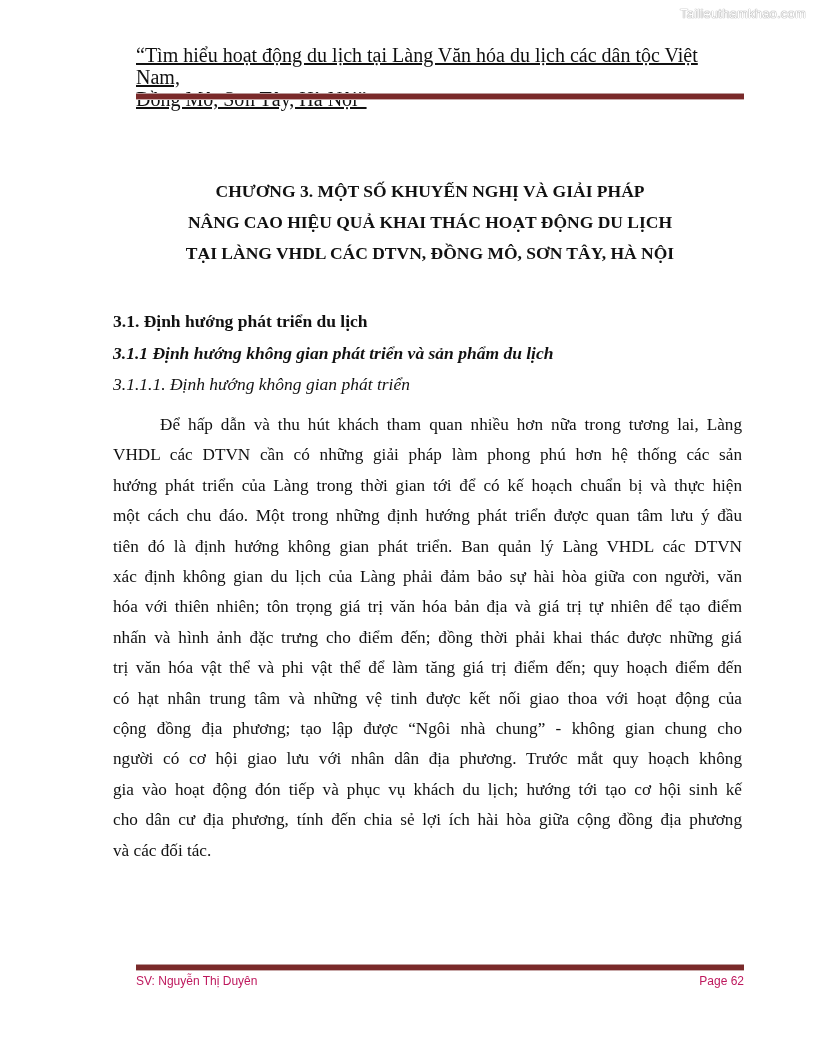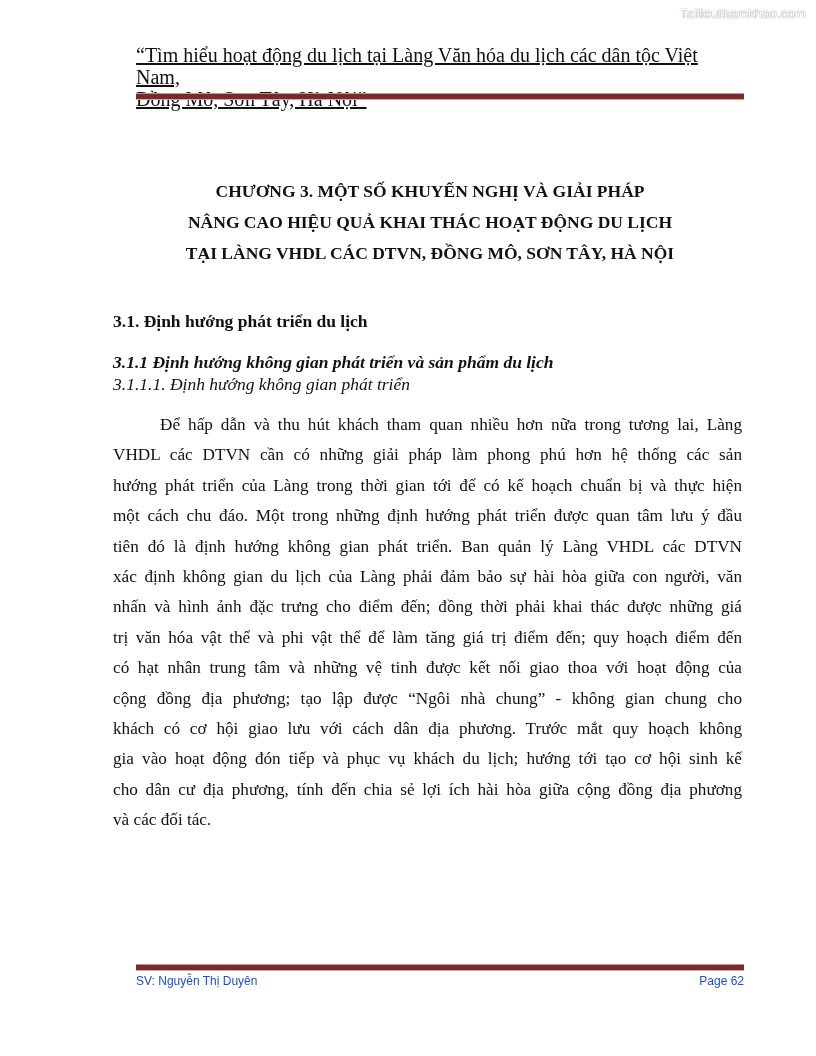--- a/index.html
+++ b/index.html
@@ -22,32 +22,32 @@
     background: #7a2a2a;
     border-top: 1px solid #b99; border-bottom: 1px solid #c9a9a9;
   }
   .rule.top { top: 93px; }
   .rule.bottom { top: 964px; }
   .chapter {
     position: absolute; top: 176px; left: 110px; width: 640px; text-align: center;
     font-weight: bold; font-size: 17.5px; line-height: 31px;
   }
   .h1 { position: absolute; top: 311px; left: 113px; font-size: 17.5px; font-weight: bold; }
-  .h2 { position: absolute; top: 343px; left: 113px; font-size: 17.5px; font-weight: bold; font-style: italic; margin-top: 9px; }
+  .h2 { position: absolute; top: 343px; left: 113px; font-size: 17.5px; font-weight: bold; font-style: italic; }
   .h3 { position: absolute; top: 374px; left: 113px; font-size: 17.5px; font-style: italic; }
   .body-text {
     position: absolute; top: 410px; left: 113px; width: 629px;
     font-size: 17.2px; line-height: 30.4px;
   }
   .body-text .line { display: block; white-space: nowrap; text-align: justify; text-align-last: justify; }
   .body-text .line.last { text-align-last: left; }
   .body-text .line.first { padding-left: 47px; }
   .footer {
     position: absolute; top: 974px; left: 136px; width: 608px;
-    font-family: "Liberation Sans", sans-serif; font-size: 12px; color: #1d4ed8;
+    font-family: "Liberation Sans", sans-serif; font-size: 12px; color: #be185d;
     display: flex; justify-content: space-between;
   }
 </style>
 </head>
 <body>
 
 <div class="watermark">Tailieuthamkhao.com</div>
 
 <div class="header">
   <div>“Tìm hiểu hoạt động du lịch tại Làng Văn hóa du lịch các dân tộc Việt Nam,</div>
@@ -65,25 +65,26 @@
 <div class="h2">3.1.1 Định hướng không gian phát triển và sản phẩm du lịch</div>
 <div class="h3">3.1.1.1. Định hướng không gian phát triển</div>
 
 <div class="body-text">
   <span class="line first">Để hấp dẫn và thu hút khách tham quan nhiều hơn nữa trong tương lai, Làng</span>
   <span class="line">VHDL các DTVN cần có những giải pháp làm phong phú hơn hệ thống các sản</span>
   <span class="line">hướng phát triển của Làng trong thời gian tới để có kế hoạch chuẩn bị và thực hiện</span>
   <span class="line">một cách chu đáo. Một trong những định hướng phát triển được quan tâm lưu ý đầu</span>
   <span class="line">tiên đó là định hướng không gian phát triển. Ban quản lý Làng VHDL các DTVN</span>
   <span class="line">xác định không gian du lịch của Làng phải đảm bảo sự hài hòa giữa con người, văn</span>
+  <span class="line">hóa với thiên nhiên; tôn trọng giá trị văn hóa bản địa và giá trị tự nhiên để tạo điểm</span>
   <span class="line">nhấn và hình ảnh đặc trưng cho điểm đến; đồng thời phải khai thác được những giá</span>
   <span class="line">trị văn hóa vật thể và phi vật thể để làm tăng giá trị điểm đến; quy hoạch điểm đến</span>
   <span class="line">có hạt nhân trung tâm và những vệ tinh được kết nối giao thoa với hoạt động của</span>
   <span class="line">cộng đồng địa phương; tạo lập được “Ngôi nhà chung” - không gian chung cho</span>
-  <span class="line">khách có cơ hội giao lưu với cách dân địa phương. Trước mắt quy hoạch không</span>
+  <span class="line">người có cơ hội giao lưu với nhân dân địa phương. Trước mắt quy hoạch không</span>
   <span class="line">gia vào hoạt động đón tiếp và phục vụ khách du lịch; hướng tới tạo cơ hội sinh kế</span>
   <span class="line">cho dân cư địa phương, tính đến chia sẻ lợi ích hài hòa giữa cộng đồng địa phương</span>
   <span class="line last">và các đối tác.</span>
 </div>
 
 <div class="rule bottom"></div>
 <div class="footer">
   <span>SV: Nguyễn Thị Duyên</span>
   <span>Page 62</span>
 </div>

